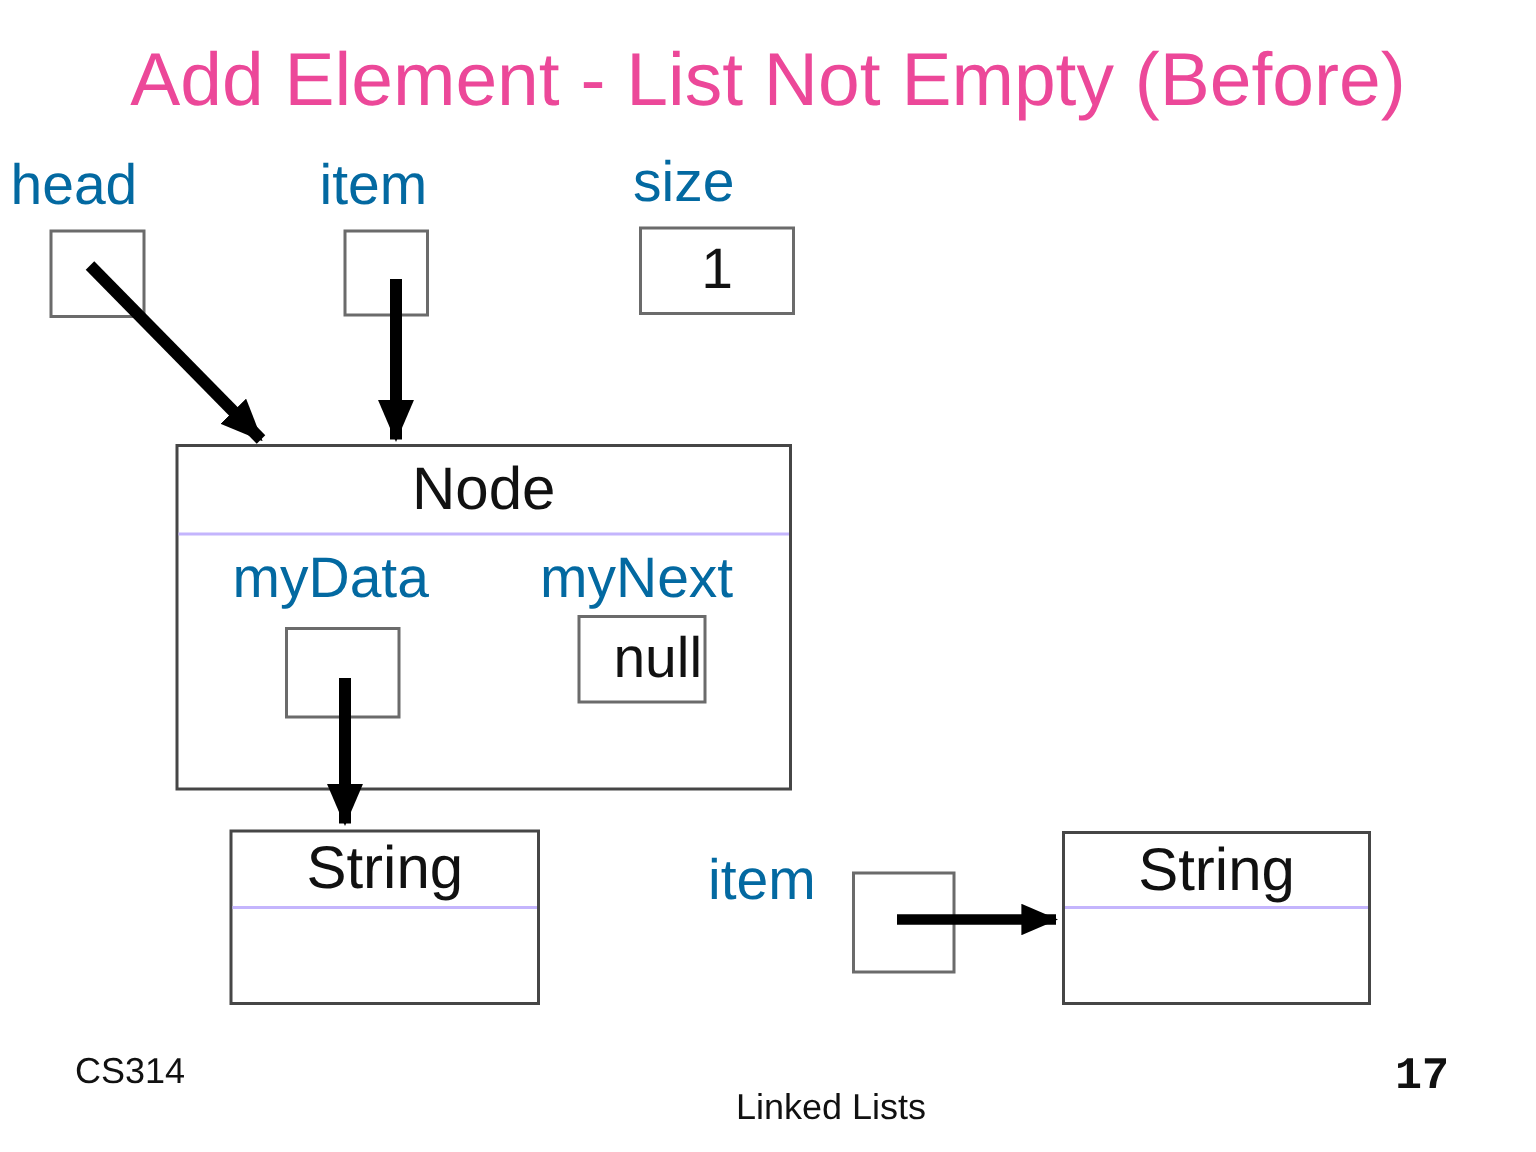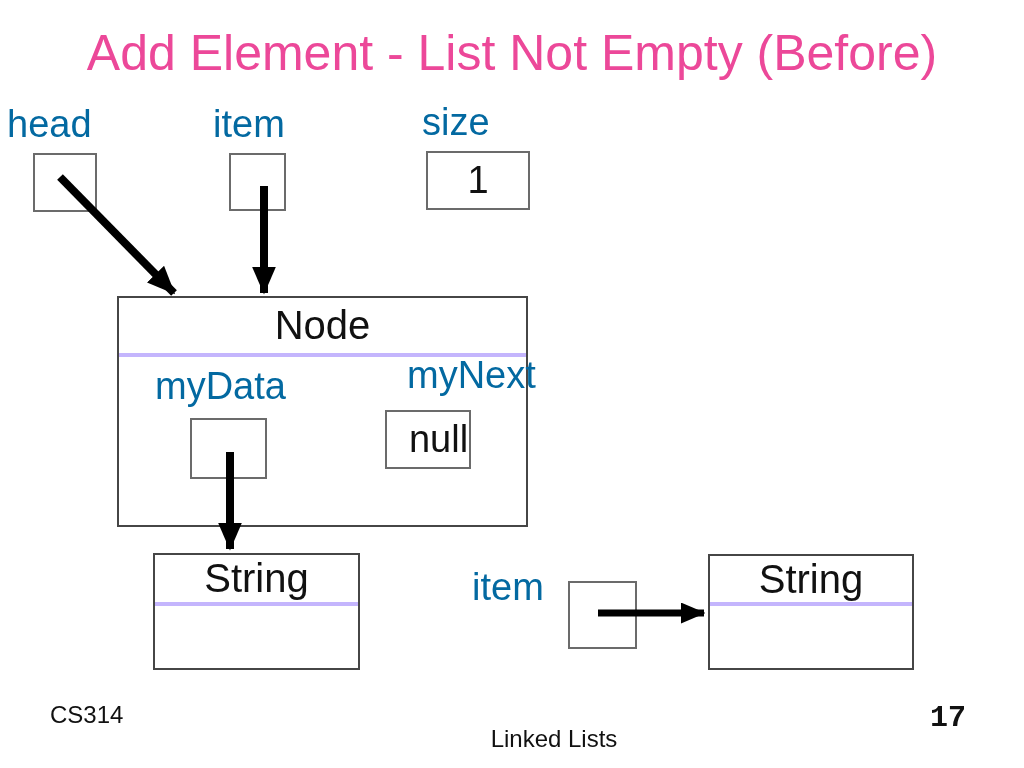--- a/index.html
+++ b/index.html
@@ -44,21 +44,21 @@
   }
   .boxval {
     display: flex;
     align-items: center;
     justify-content: center;
     font-size: 38px;
   }
   .hdr {
     box-sizing: border-box;
     width: 100%;
-    border-bottom: 4px solid #c4b5fd;
+    border-bottom: 2px solid #c4b5fd;
     display: flex;
     align-items: center;
     justify-content: center;
     font-size: 40px;
   }
   .arrows {
     position: absolute;
     top: 0; left: 0;
     width: 1024px; height: 768px;
     pointer-events: none;
@@ -104,21 +104,21 @@
 
   <div class="box" style="left:33px; top:153px; width:64px; height:59px;"></div>
   <div class="box" style="left:229px; top:153px; width:57px; height:58px;"></div>
   <div class="box boxval" style="left:426px; top:151px; width:104px; height:59px;">
     <span>1</span>
   </div>
 
   <div class="bigbox" style="left:117px; top:296px; width:411px; height:231px;">
     <div class="hdr" style="height:59px;">Node</div>
     <div class="lbl" style="left:36px; top:69px;">myData</div>
-    <div class="lbl" style="left:241px; top:58px;margin-left:47px;">myNext</div>
+    <div class="lbl" style="left:241px; top:69px;">myNext</div>
     <div class="box" style="left:71px; top:120px; width:77px; height:61px;"></div>
     <div class="box boxval" style="left:266px; top:112px; width:86px; height:59px;padding-left:21px;">
       <span>null</span>
     </div>
   </div>
 
   <div class="bigbox" style="left:153px; top:553px; width:207px; height:117px;">
     <div class="hdr" style="height:51px;">String</div>
   </div>
 

